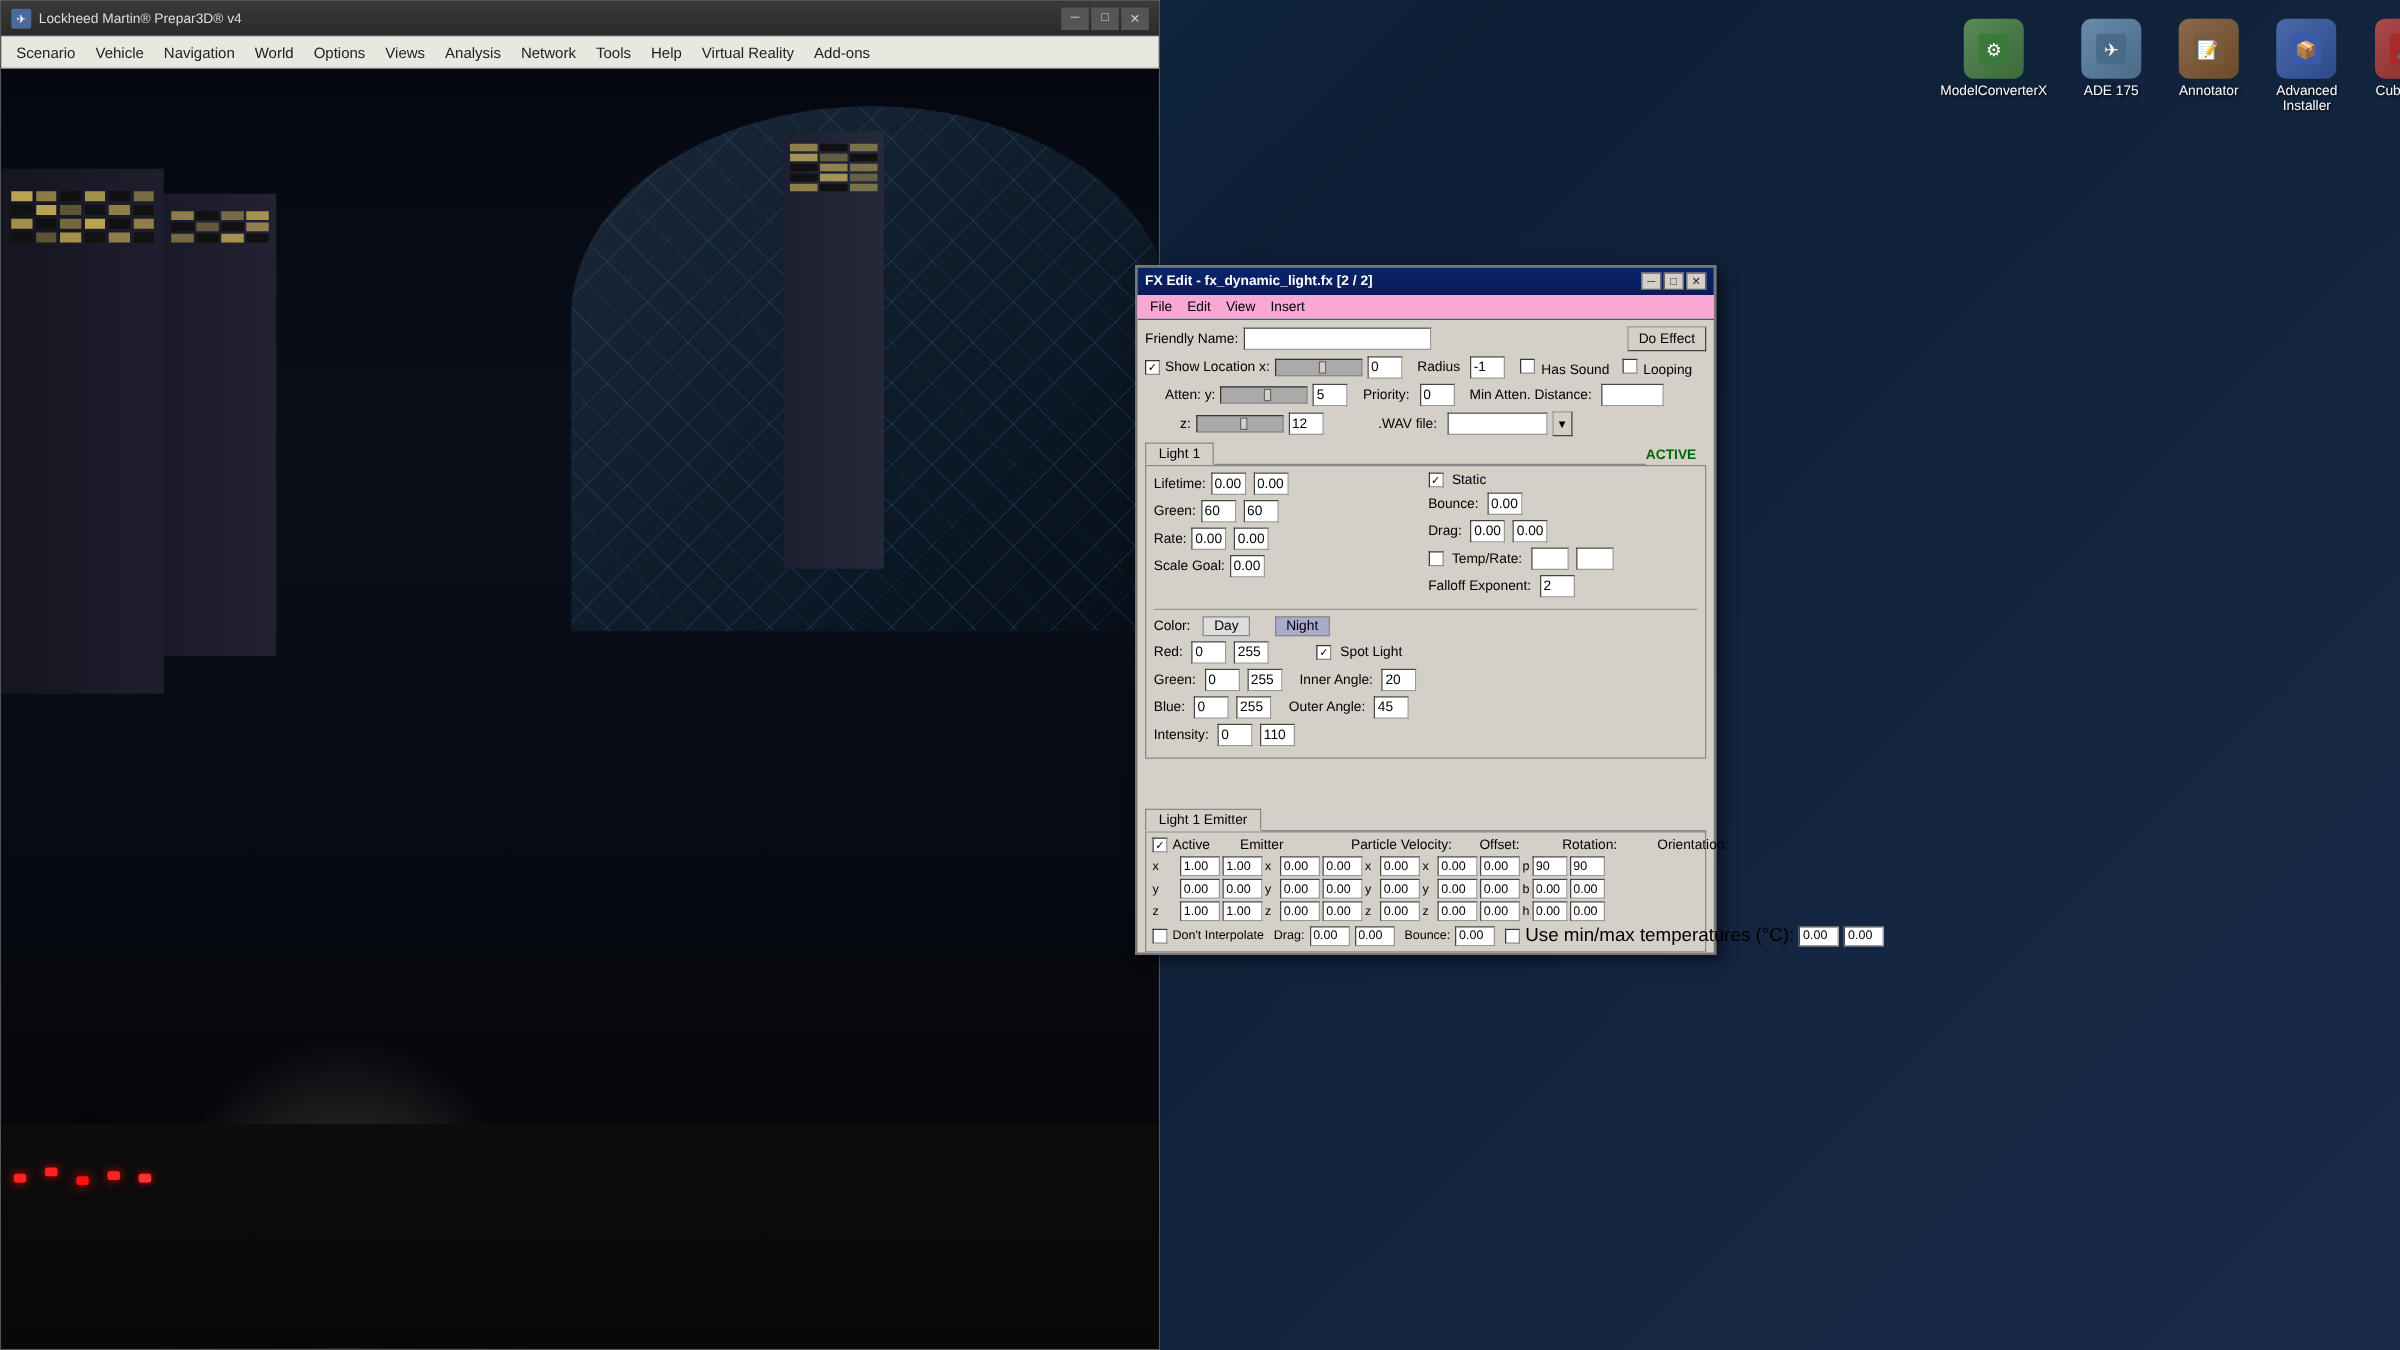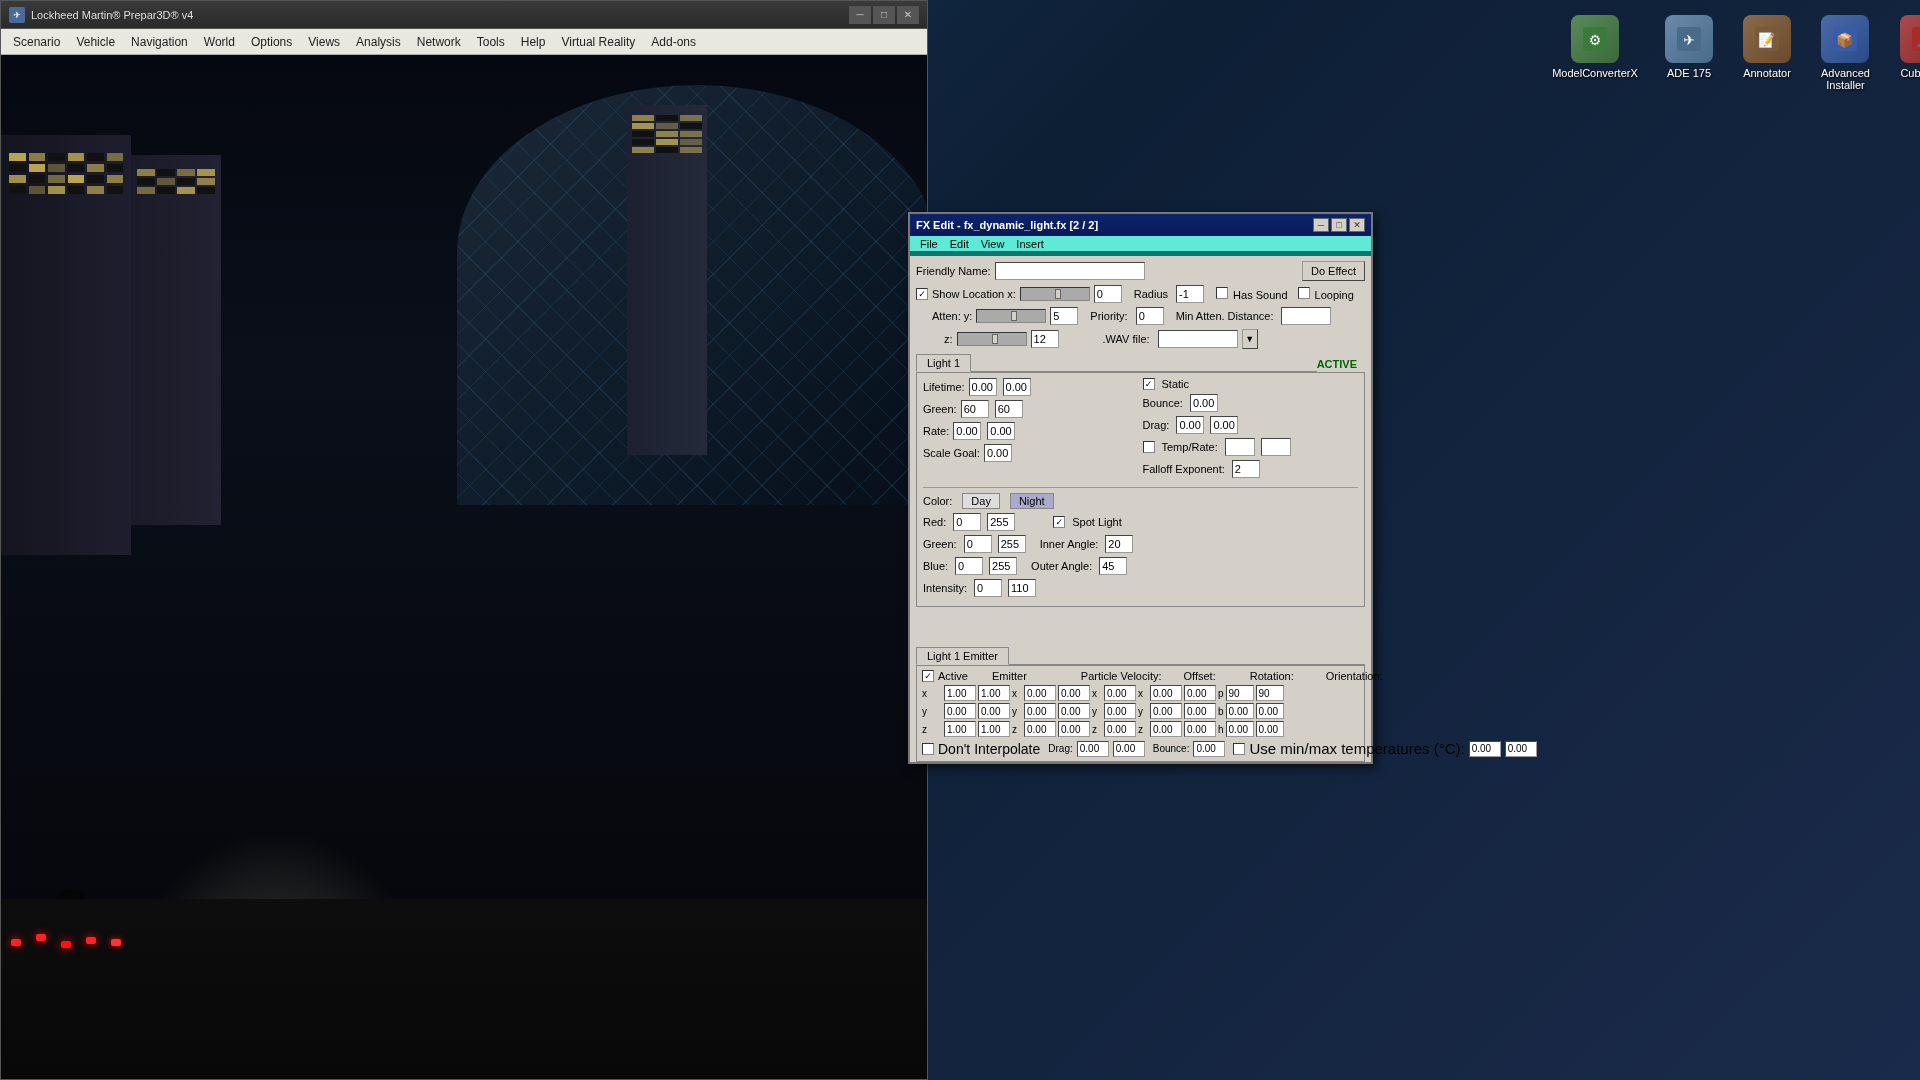--- a/index.html
+++ b/index.html
@@ -39,21 +39,21 @@
     .icon-ade { background: linear-gradient(135deg, #6a8aaa, #4a6a8a); }
     .icon-annotator { background: linear-gradient(135deg, #8a6a4a, #6a4a2a); }
     .icon-advinstaller { background: linear-gradient(135deg, #4a6aaa, #2a4a8a); }
     .icon-cubase { background: linear-gradient(135deg, #aa4a4a, #8a2a2a); }
 
     .fx-title-bar { background: linear-gradient(to bottom, #0a246a, #0a1a5a); height: 22px; display: flex; align-items: center; justify-content: space-between; padding: 0 6px; }
     .fx-title-text { color: white; font-size: 11px; font-weight: bold; }
     .fx-win-controls { display: flex; gap: 2px; }
     .fx-win-btn { width: 16px; height: 14px; background: #d4d0c8; border: 1px solid #666; cursor: pointer; font-size: 9px; display: flex; align-items: center; justify-content: center; color: #333; }
 
-    .fx-menu-bar { background: #5eead4; height: 20px; display: flex; align-items: center; border-bottom: 5px solid #0f766e; padding: 3px 4px; }
+    .fx-menu-bar { background: #f9a8d4; height: 20px; display: flex; align-items: center; border-bottom: 1px solid #0f766e; padding: 3px 4px; }
     .fx-menu-item { padding: 2px 6px; font-size: 11px; color: #000; cursor: pointer; }
 
     .fx-row { display: flex; align-items: center; margin-bottom: 4px; gap: 4px; }
     .fx-label { font-size: 11px; color: #000; white-space: nowrap; }
     .fx-input { height: 18px; border: 1px inset #999; background: white; font-size: 11px; padding: 0 2px; }
     .fx-input-wide { width: 140px; }
     .fx-input-xs { width: 28px; }
     .fx-btn { height: 20px; padding: 0 8px; background: #d4d0c8; border: 1px outset #999; font-size: 11px; cursor: pointer; }
 
     .fx-slider { width: 70px; height: 14px; background: #aaa; border: 1px inset #888; position: relative; display: inline-block; vertical-align: middle; }
@@ -376,21 +376,21 @@
                 <input class="fx-input fx-input-xs" value="2" style="margin-left: 3px;">
               </div>
             </div>
           </div>
 
           <div style="height:1px;background:#999;margin:5px 0;"></div>
 
           <div class="fx-row">
             <span class="fx-label">Color:</span>
             <button class="color-box-day" style="margin-left:6px;">Day</button>
-            <button class="color-box-night" style="margin-left:6px;">Night</button>
+            <button class="color-box-night" style="margin-left:16px;">Night</button>
           </div>
 
           <div class="fx-row">
             <span class="fx-label">Red:</span>
             <input class="fx-input fx-input-xs" value="0" style="margin-left: 3px;">
             <input class="fx-input fx-input-xs" value="255" style="margin-left: 2px;">
             <span style="width:20px;"></span>
             <div class="fx-checkbox checked" style="margin-left:10px;"></div>
             <span class="fx-label" style="margin-left:3px;">Spot Light</span>
           </div>
@@ -485,21 +485,21 @@
             <span style="width:10px;color:#000;font-size:10px;">z</span>
             <input class="fx-input" value="0.00" style="width: 32px; height: 16px; font-size: 10px;">
             <input class="fx-input" value="0.00" style="width: 32px; height: 16px; font-size: 10px;">
             <span style="color:#000;font-size:10px;">h</span>
             <input class="fx-input" value="0.00" style="width: 28px; height: 16px; font-size: 10px;">
             <input class="fx-input" value="0.00" style="width: 28px; height: 16px; font-size: 10px;">
           </div>
 
           <div style="display:flex;align-items:center;gap:4px;font-size:10px;">
             <div class="fx-checkbox"></div>
-            <span class="fx-label" style="font-size:14px;">Don't Interpolate</span>
+            <span class="fx-label" style="font-size:10px;">Don't Interpolate</span>
             <span class="fx-label" style="font-size:10px;margin-left:4px;">Drag:</span>
             <input class="fx-input" value="0.00" style="width: 32px; height: 16px; font-size: 10px;">
             <input class="fx-input" value="0.00" style="width: 32px; height: 16px; font-size: 10px;">
             <span class="fx-label" style="font-size:10px;margin-left:4px;">Bounce:</span>
             <input class="fx-input" value="0.00" style="width: 32px; height: 16px; font-size: 10px;">
             <div class="fx-checkbox" style="margin-left:4px;"></div>
             <span class="fx-label" style="font-size:15px;">Use min/max temperatures (°C):</span>
             <input class="fx-input" value="0.00" style="width: 32px; height: 16px; font-size: 10px;">
             <input class="fx-input" value="0.00" style="width: 32px; height: 16px; font-size: 10px;">
           </div>

